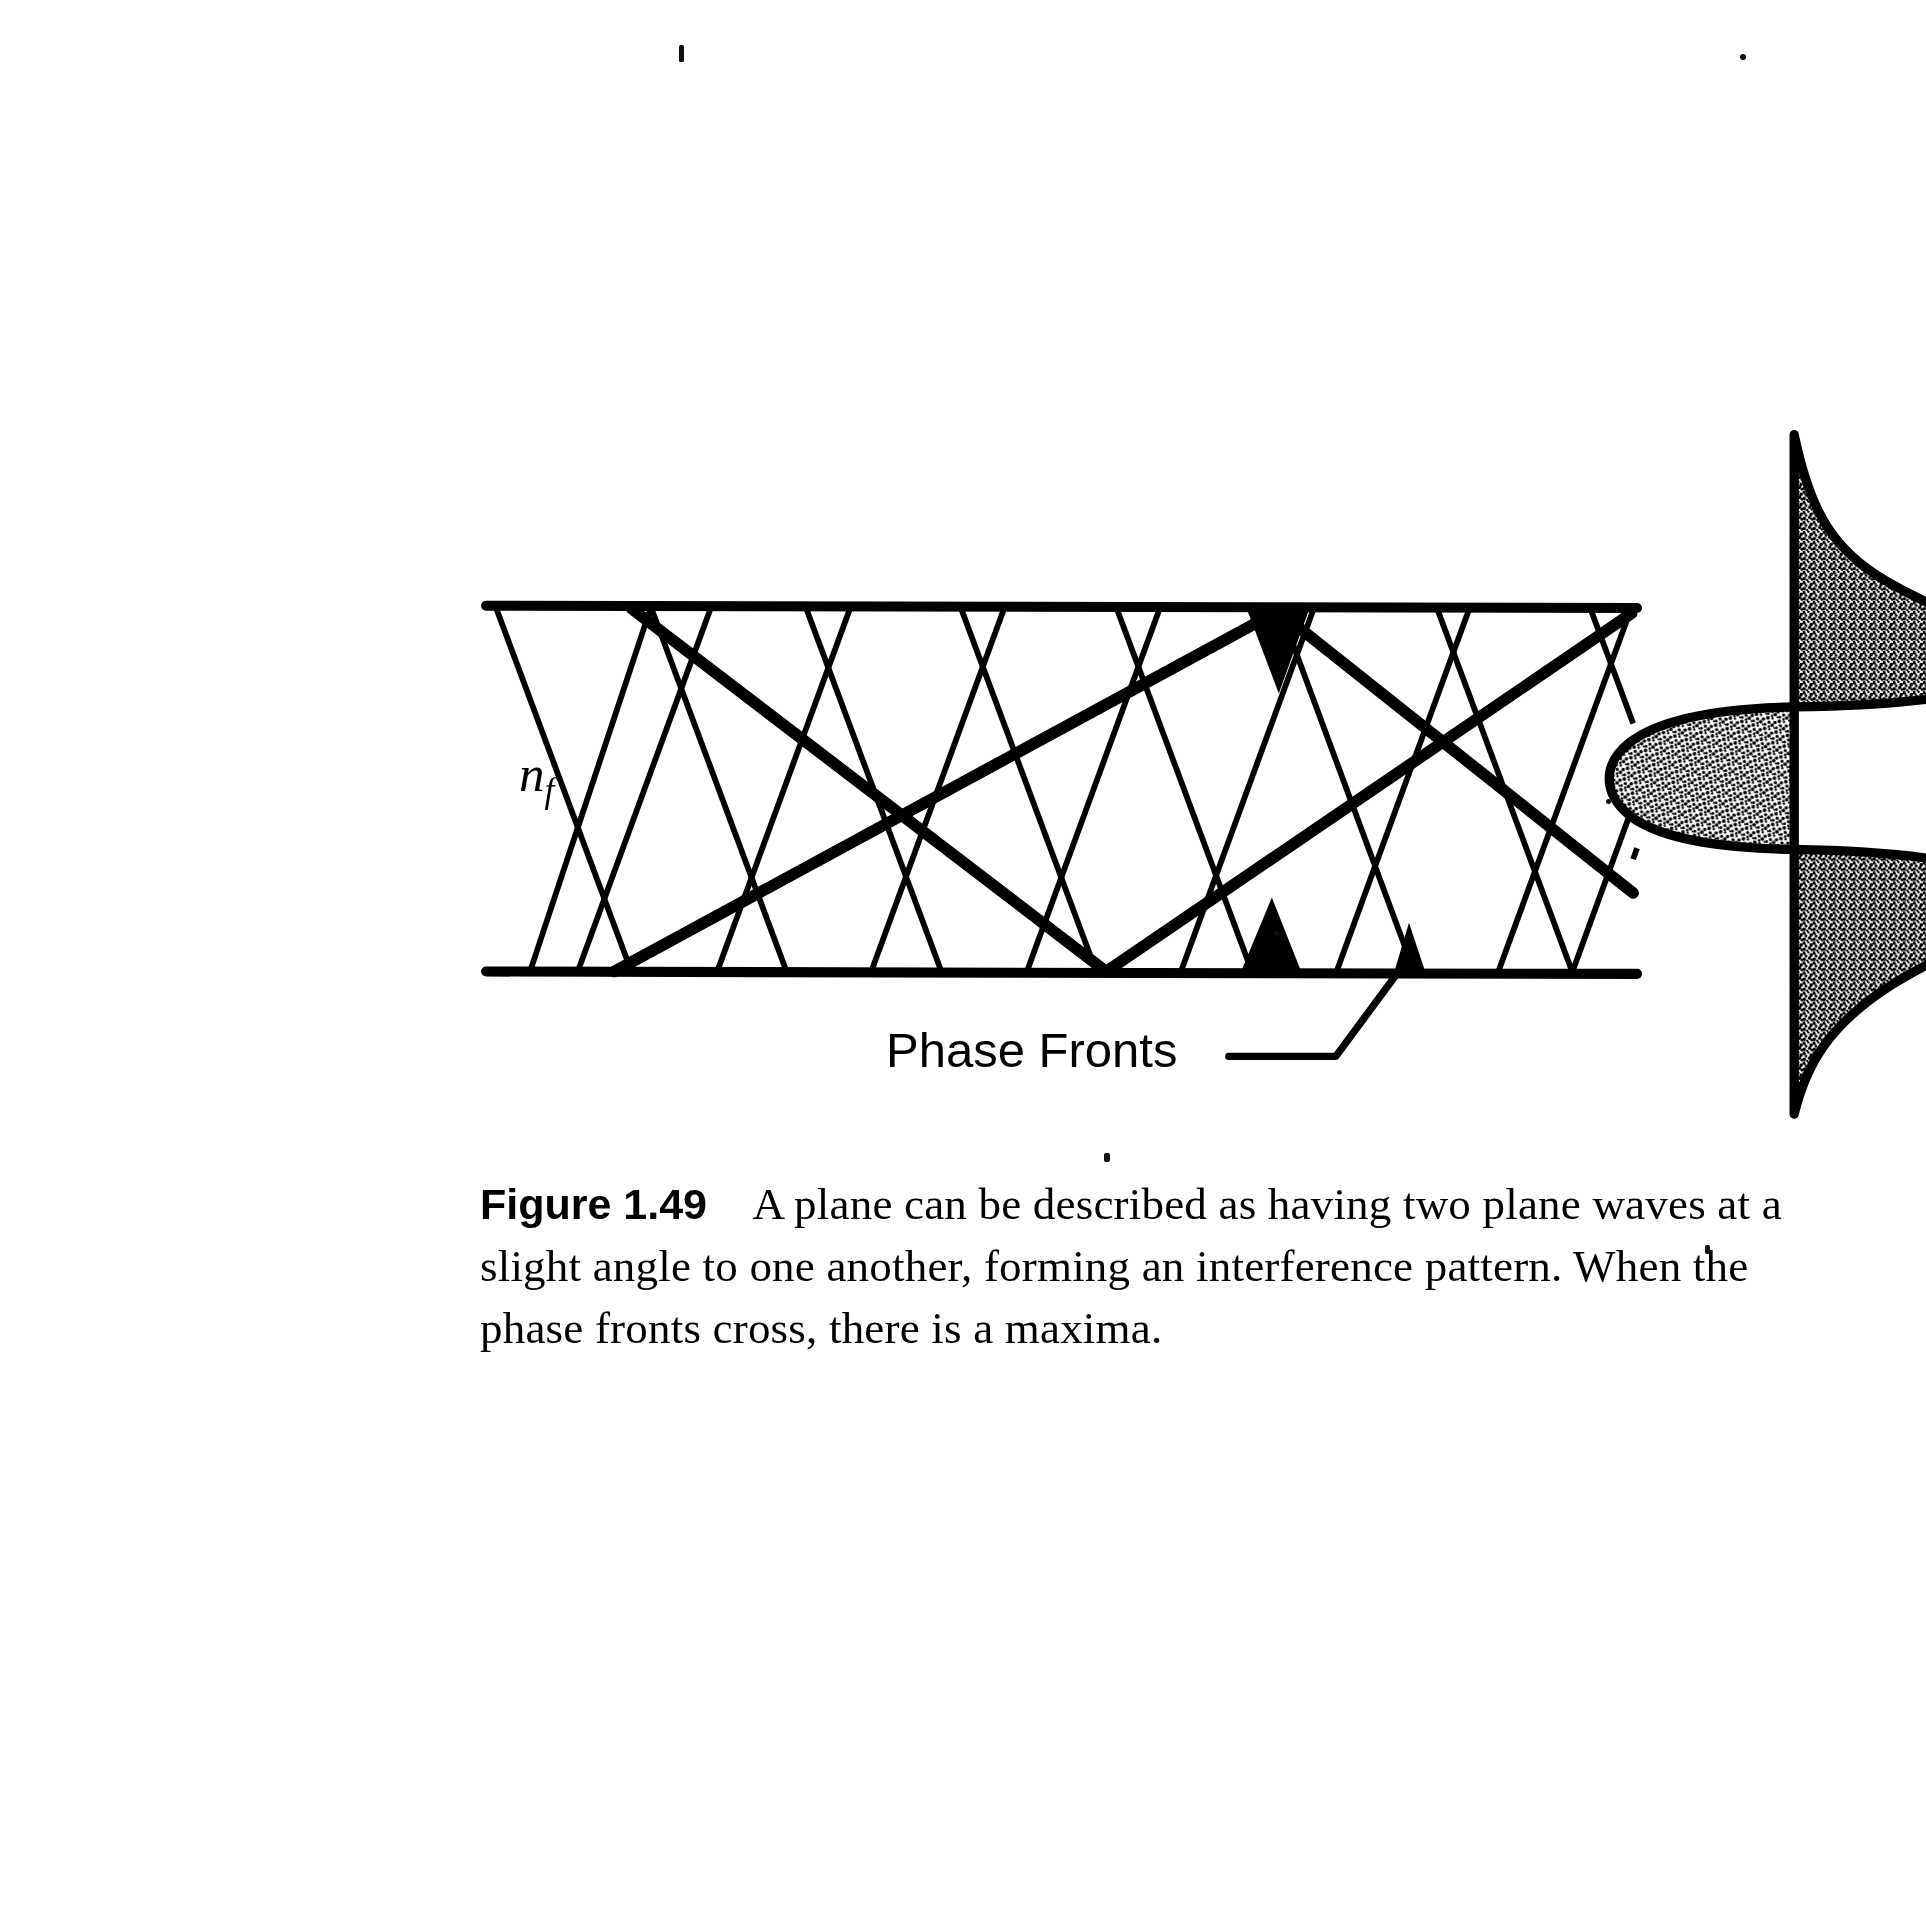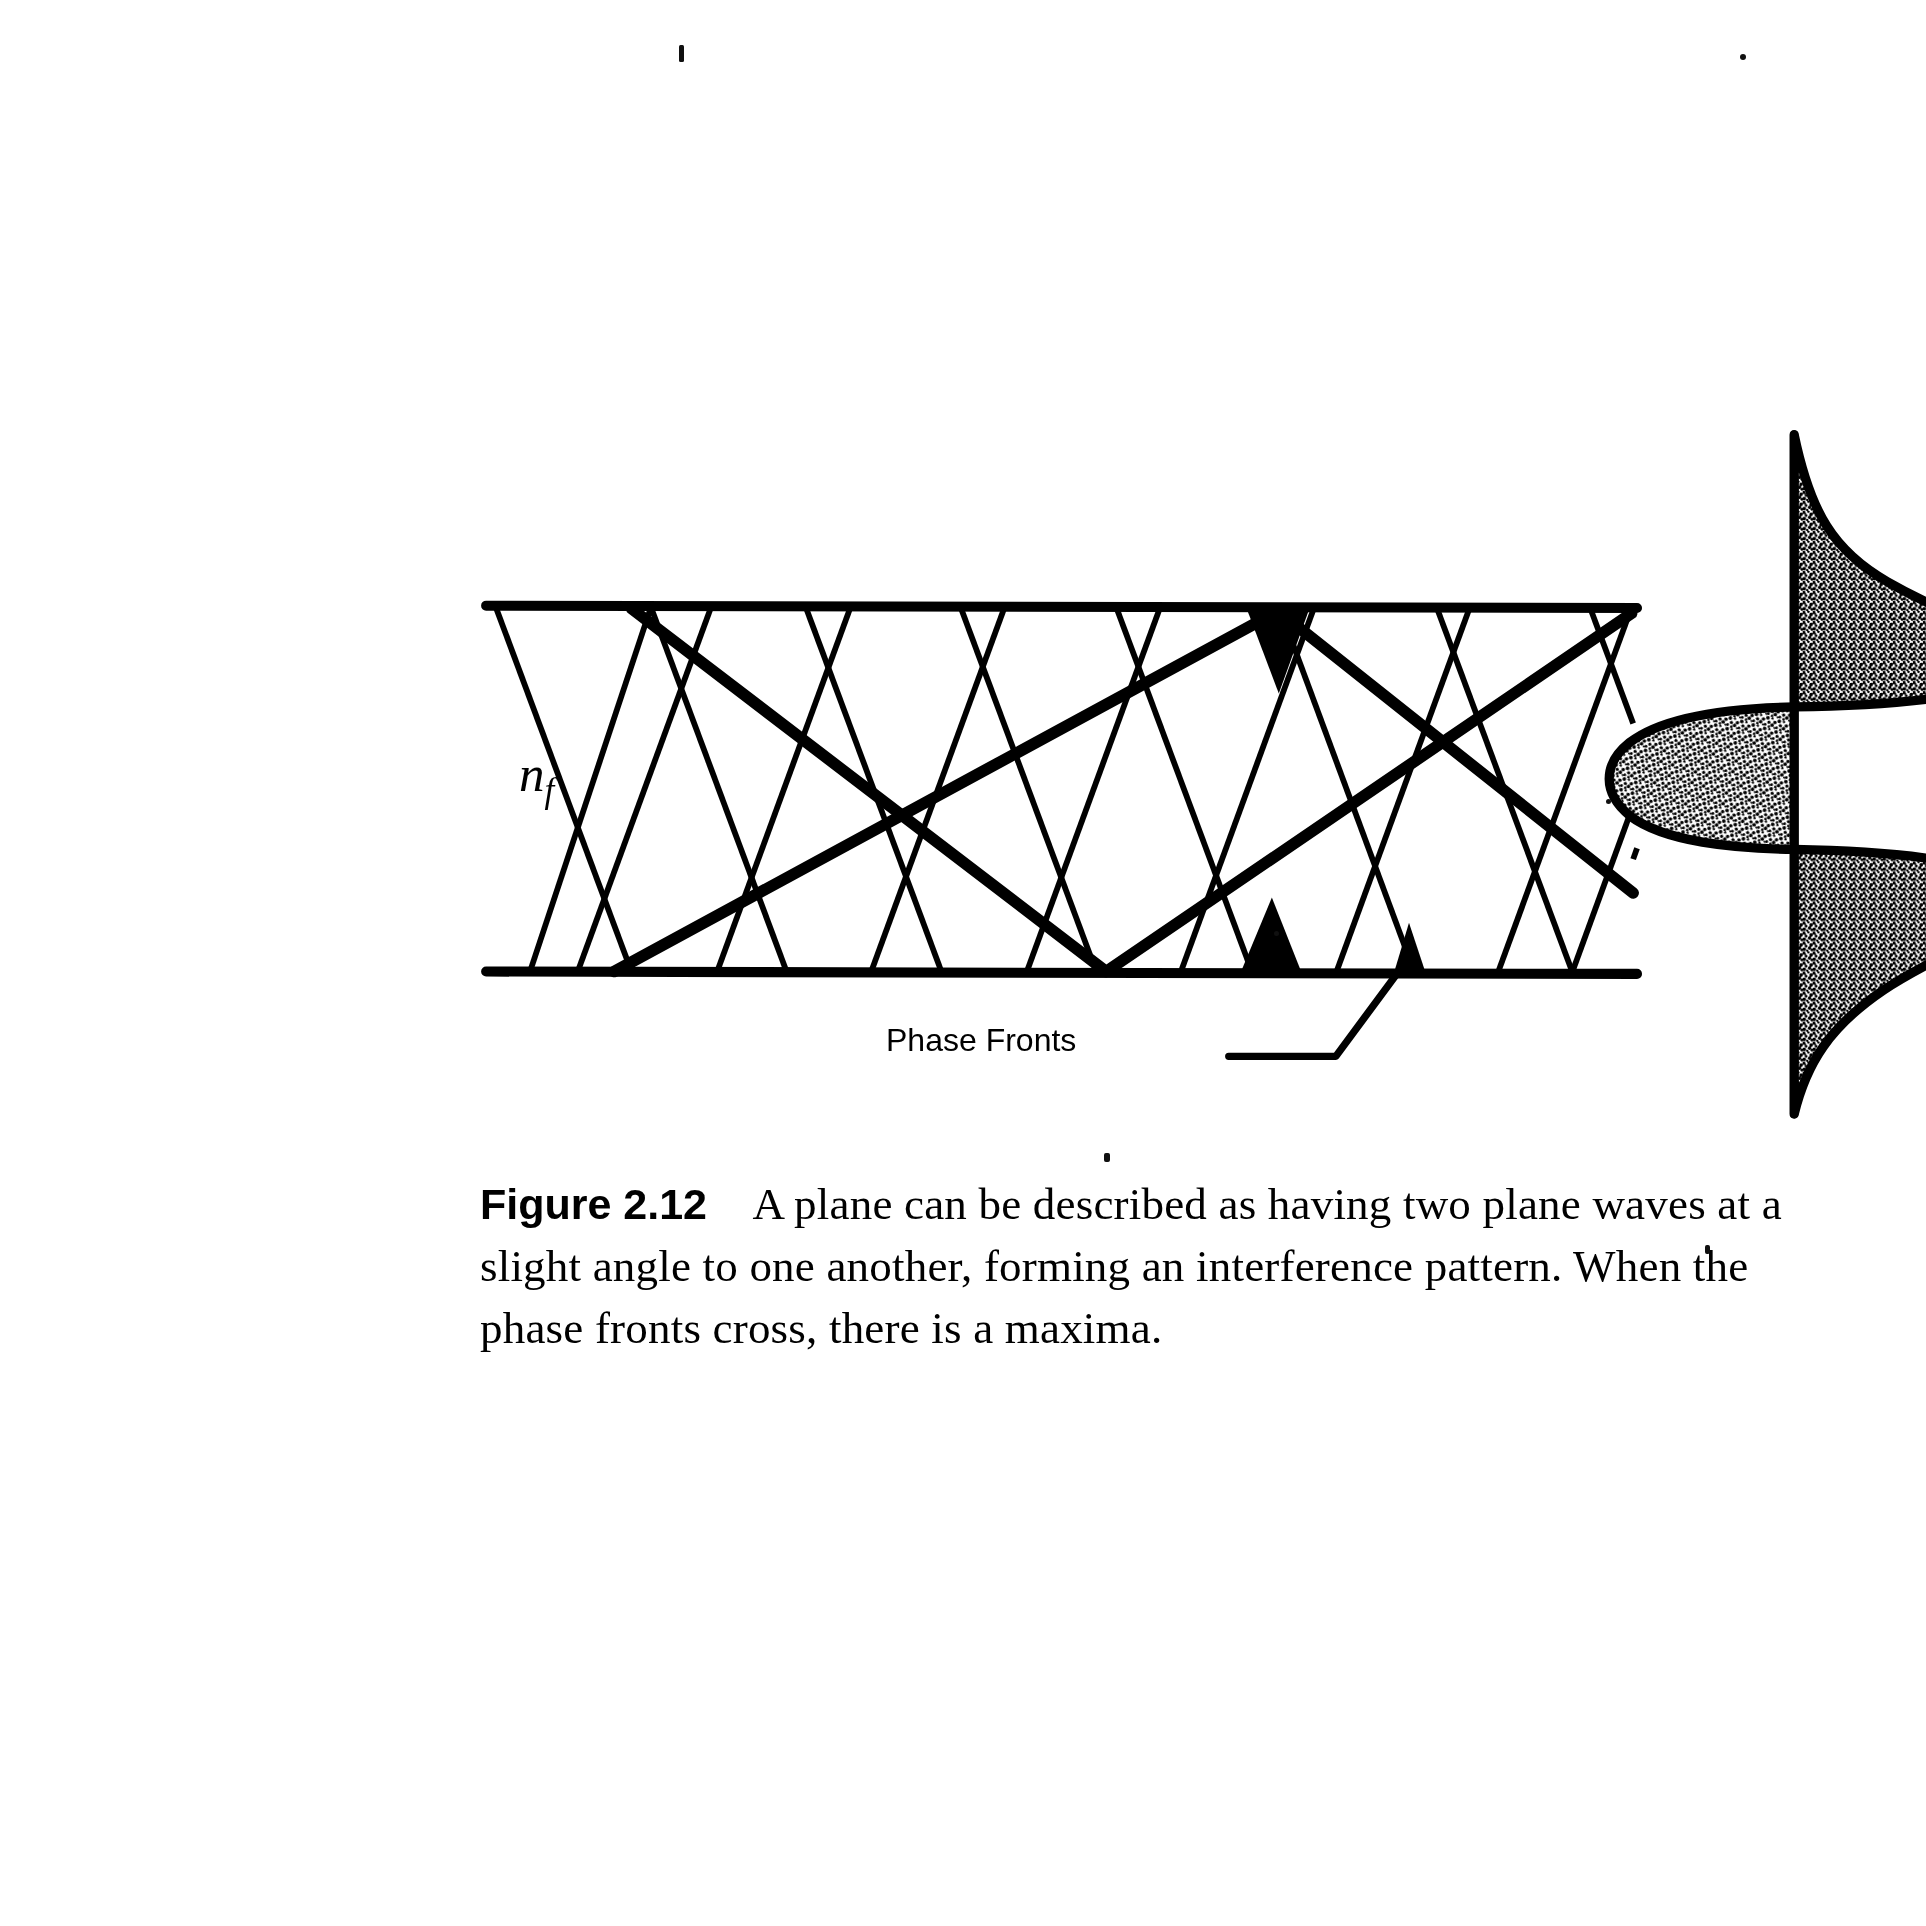--- a/index.html
+++ b/index.html
@@ -39,21 +39,21 @@
   }
   .caption-figno {
     font-family: "Liberation Sans", sans-serif;
     font-weight: bold;
     font-size: 43px;
     letter-spacing: 0px;
   }
   .dgm-label-sans {
     position: absolute;
     font-family: "Liberation Sans", sans-serif;
-    font-size: 32px;
+    font-size: 49px;
     color: #000000;
     white-space: pre;
   }
   .dgm-label-nf {
     position: absolute;
     font-family: Liberation Serif, serif;
     font-style: italic;
     font-size: 51px;
     color: #000000;
     white-space: pre;
@@ -172,21 +172,21 @@
 
       <line x1="4658" y1="1128" x2="4658" y2="2892" stroke="#000000" stroke-width="22" stroke-linecap="round"></line>
     </g>
   </svg>
 
   <div class="dgm-label-nf" style="left:519px; top:745px;"><span>n</span><span class="sub">f</span></div>
 
   <div class="dgm-label-sans" style="left:886px; top:1022px;">Phase Fronts</div>
 
   <div class="caption-block">
-    <div class="caption-line"><span class="caption-figno">Figure 2.12</span>  <span>A plane can be described as having two plane waves at a</span></div>
+    <div class="caption-line"><span class="caption-figno">Figure 1.49</span>  <span>A plane can be described as having two plane waves at a</span></div>
     <div class="caption-line">slight angle to one another, forming an interference pattern. When the</div>
     <div class="caption-line">phase fronts cross, there is a maxima.</div>
   </div>
 
   <div class="speck" style="left:679px; top:45px;  width:5.4px; height:17px; border-radius:1.5px;"></div>
   <div class="speck" style="left:1740px; top:54px;  width:6.2px; height:6.2px;"></div>
 
   <div class="speck" style="left:1606px; top:799px; width:5.4px; height:5.4px;"></div>
 
   <div class="speck" style="left:1705px; top:1245px; width:5.4px; height:9.2px; border-radius:1.9px;"></div>

